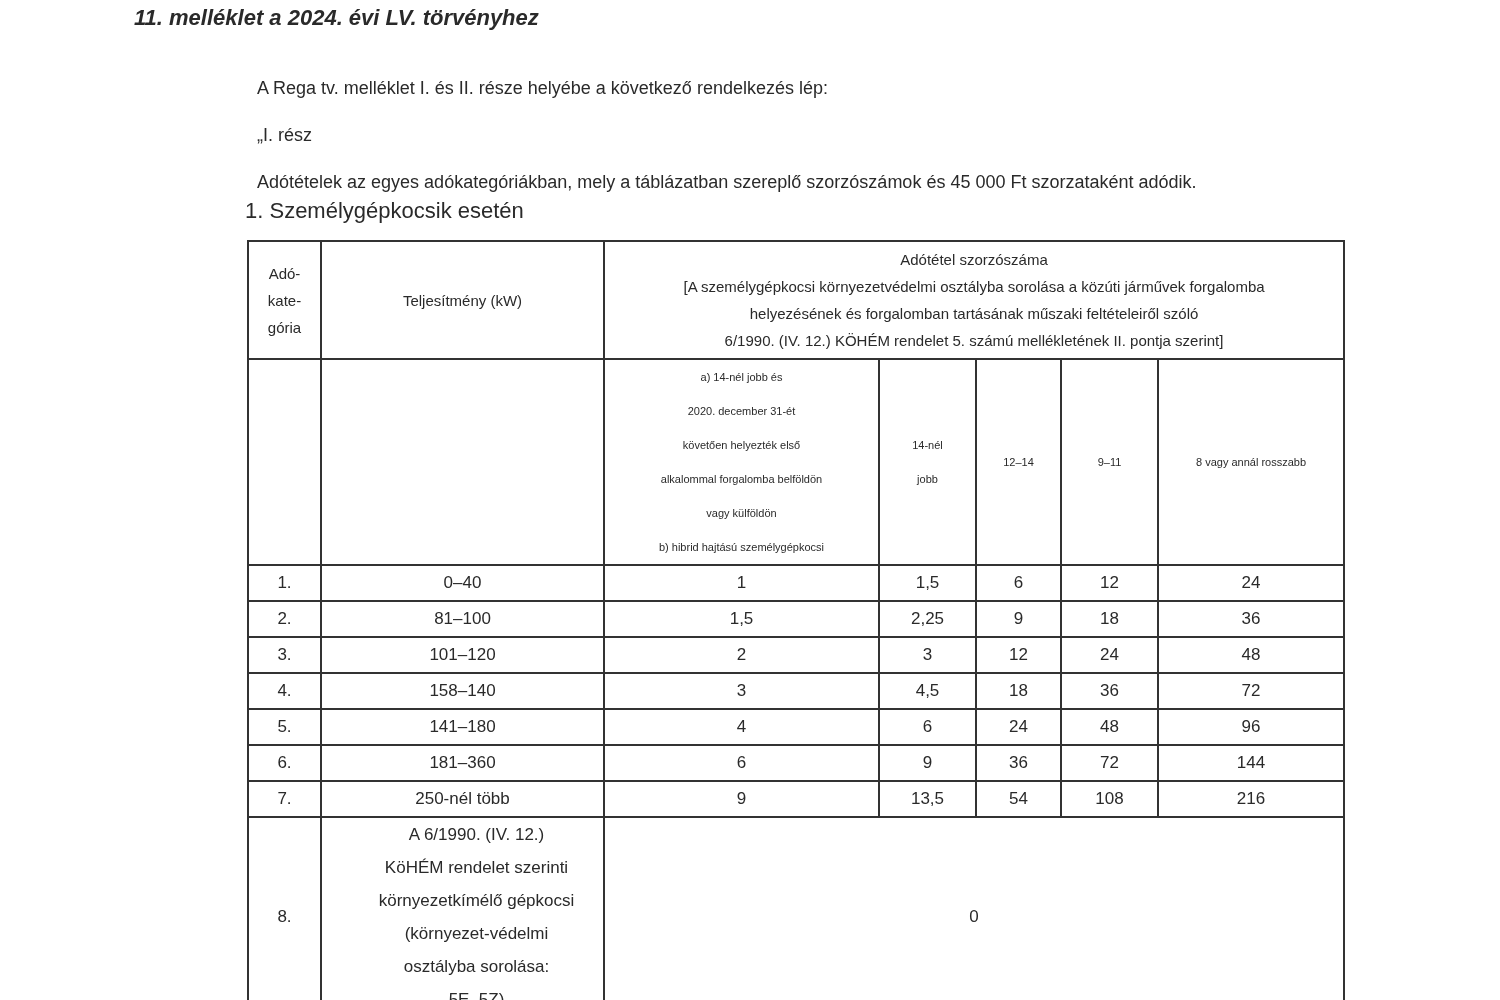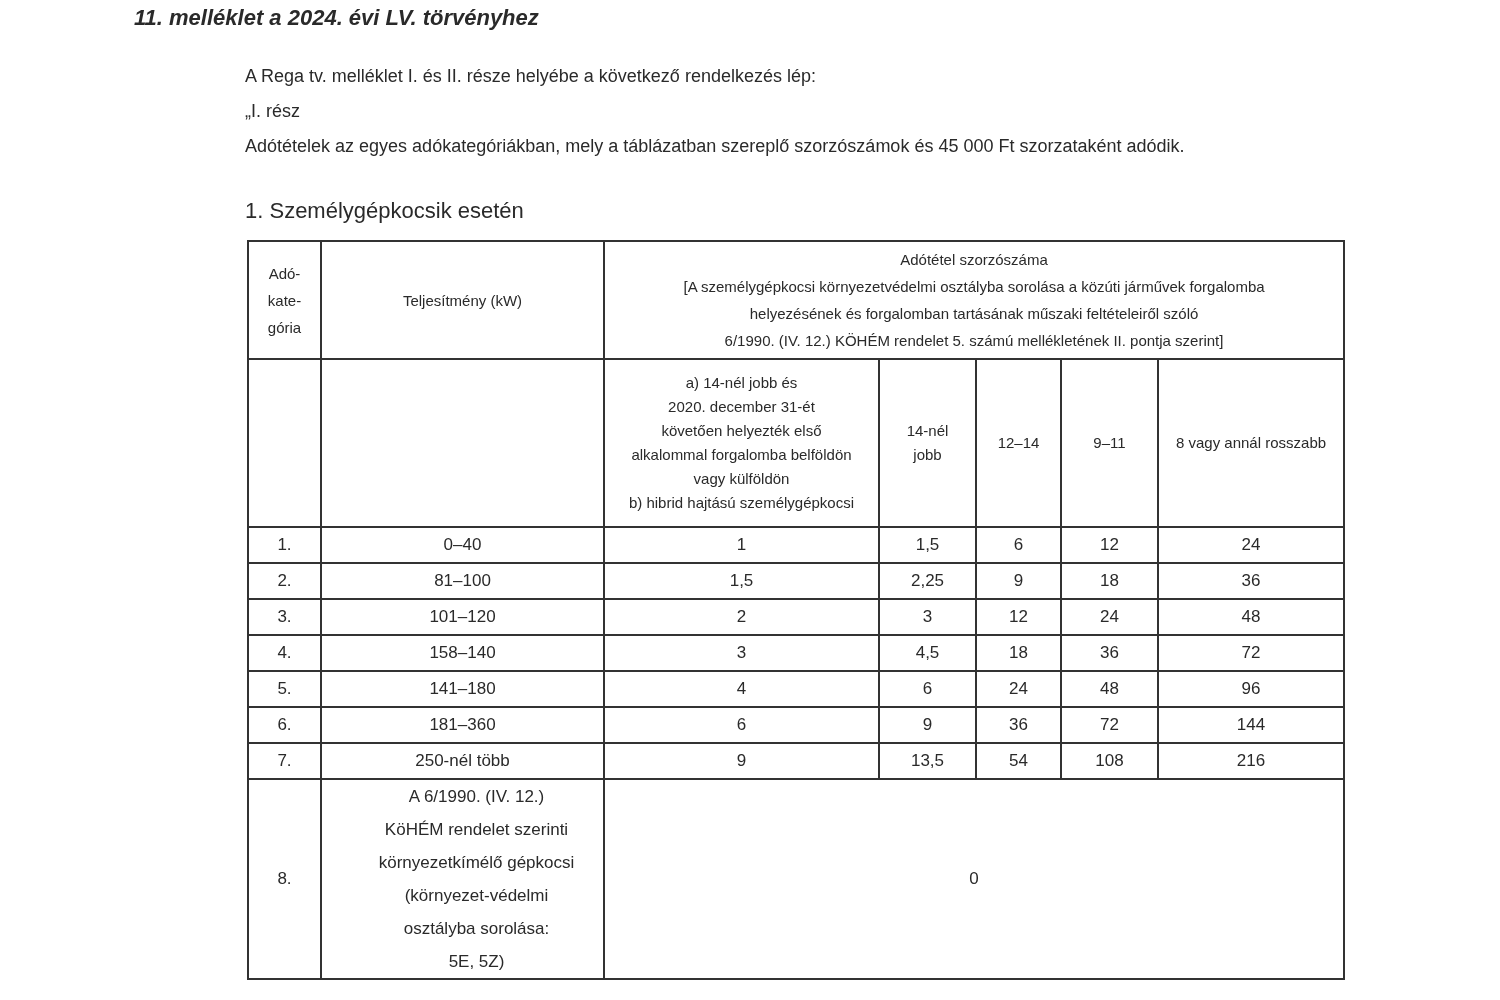--- a/index.html
+++ b/index.html
@@ -24,21 +24,21 @@
     font-style: italic;
     white-space: nowrap;
     margin-left: 11px;
   }
   .intro {
     position: absolute;
     left: 245px;
     top: 59px;
   }
   .intro p {
-    margin: 0;
+    margin: 12px;
     font-size: 18px;
     line-height: 35px;
     height: 35px;
     white-space: nowrap;
   }
   .section-heading {
     position: absolute;
     left: 245px;
     top: 198px;
     font-size: 22px;
@@ -55,21 +55,21 @@
   table.tax-table td {
     border: 2px solid #323232;
     text-align: center;
     vertical-align: middle;
     padding: 0;
     font-size: 17px;
     color: #2a2a2a;
     overflow: hidden;
   }
   tr.h1 td { height: 116px; font-size: 15px; line-height: 27px; }
-  tr.h2 td { height: 166px; font-size: 15px; line-height: 24px; }
+  tr.h2 td { height: 166px; font-size: 11px; line-height: 34px; }
   tr.data-row td { height: 34px; }
   tr.r8 td { height: 196px; }
   tr.r8 td.pre { line-height: 33px; padding-left: 28px; }
   .pre { white-space: pre-line; }
 </style>
 </head>
 <body>
 
 <div class="annex-title">11. melléklet a 2024. évi LV. törvényhez</div>
 

